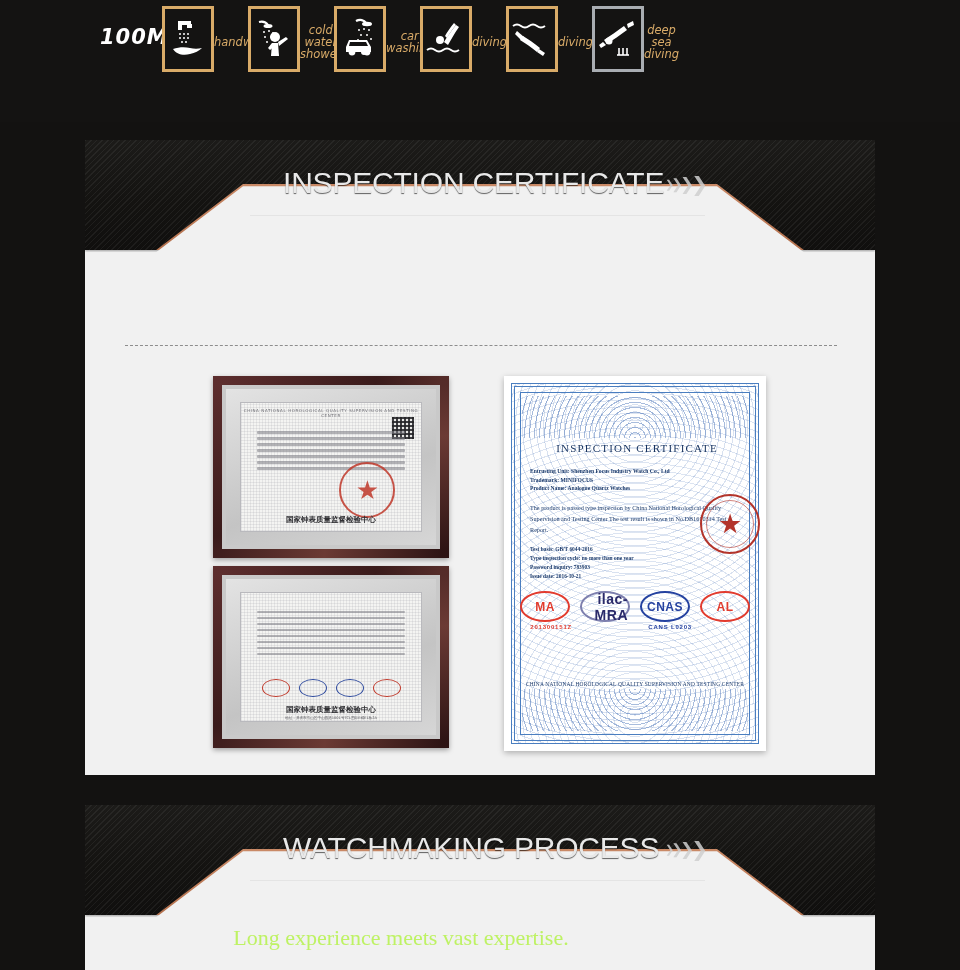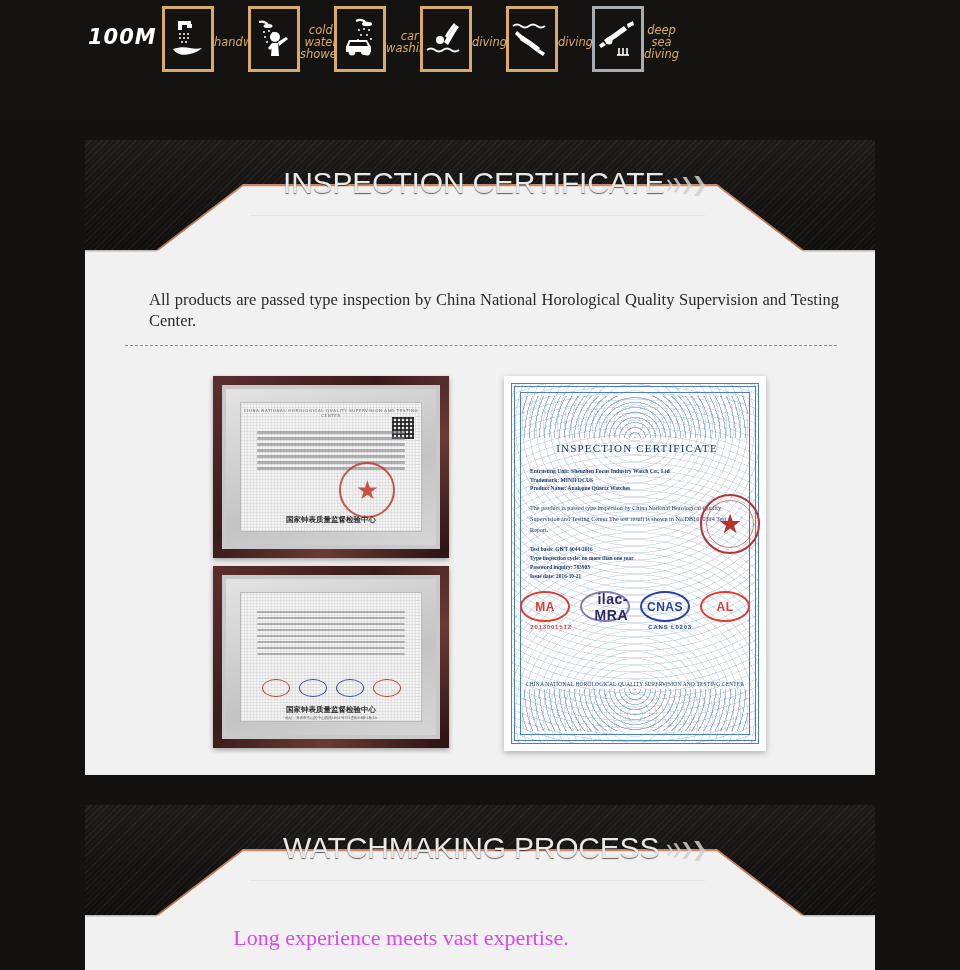--- a/index.html
+++ b/index.html
@@ -20,21 +20,21 @@
     position: absolute;
     top: 0; left: 0;
     width: 960px;
     height: 122px;
     background: #141312;
     display: flex;
     align-items: flex-start;
   }
   .wr-label {
     position: absolute;
-    left: 88px;
+    left: 100px;
     top: 25px;
     color: #ffffff;
     font-family: "DejaVu Sans", sans-serif;
     font-style: italic;
     font-weight: bold;
     font-size: 21px;
     letter-spacing: 1px;
   }
   .wr-items {
     position: absolute;
@@ -428,21 +428,21 @@
 
   
   .process-tagline {
     position: absolute;
     left: 85px;
     top: 925px;
     width: 632px;
     text-align: center;
     font-family: "Liberation Serif", serif;
     font-size: 22px;
-    color: #d946ef;
+    color: #bef264;
   }
 </style>
 </head>
 <body>
 
 <div class="wr-strip">
   <div class="wr-label">100M</div>
   <div class="wr-items">
 
     <div class="wr-item">
@@ -571,21 +571,20 @@
   <div class="banner-chevrons">
     <span class="cv1">❯</span>
       <span class="cv2">❯</span>
       <span class="cv3">❯</span>
       <span class="cv4">❯</span>
   </div>
   <div class="banner-rule"></div>
 </div>
 
 <div class="cert-body">
-  <div class="cert-intro">All products are passed type inspection by China National Horological Quality Supervision and Testing Center.</div>
   <div class="cert-divider"></div>
 
   <div class="framed" id="frame-a">
     <div class="mat">
       <div class="mini-cert">
         <div class="mc-head">CHINA NATIONAL HOROLOGICAL QUALITY SUPERVISION AND TESTING CENTER</div>
         <div class="mc-qr"></div>
         <div class="mc-lines">
           <i></i>
             <i></i>

